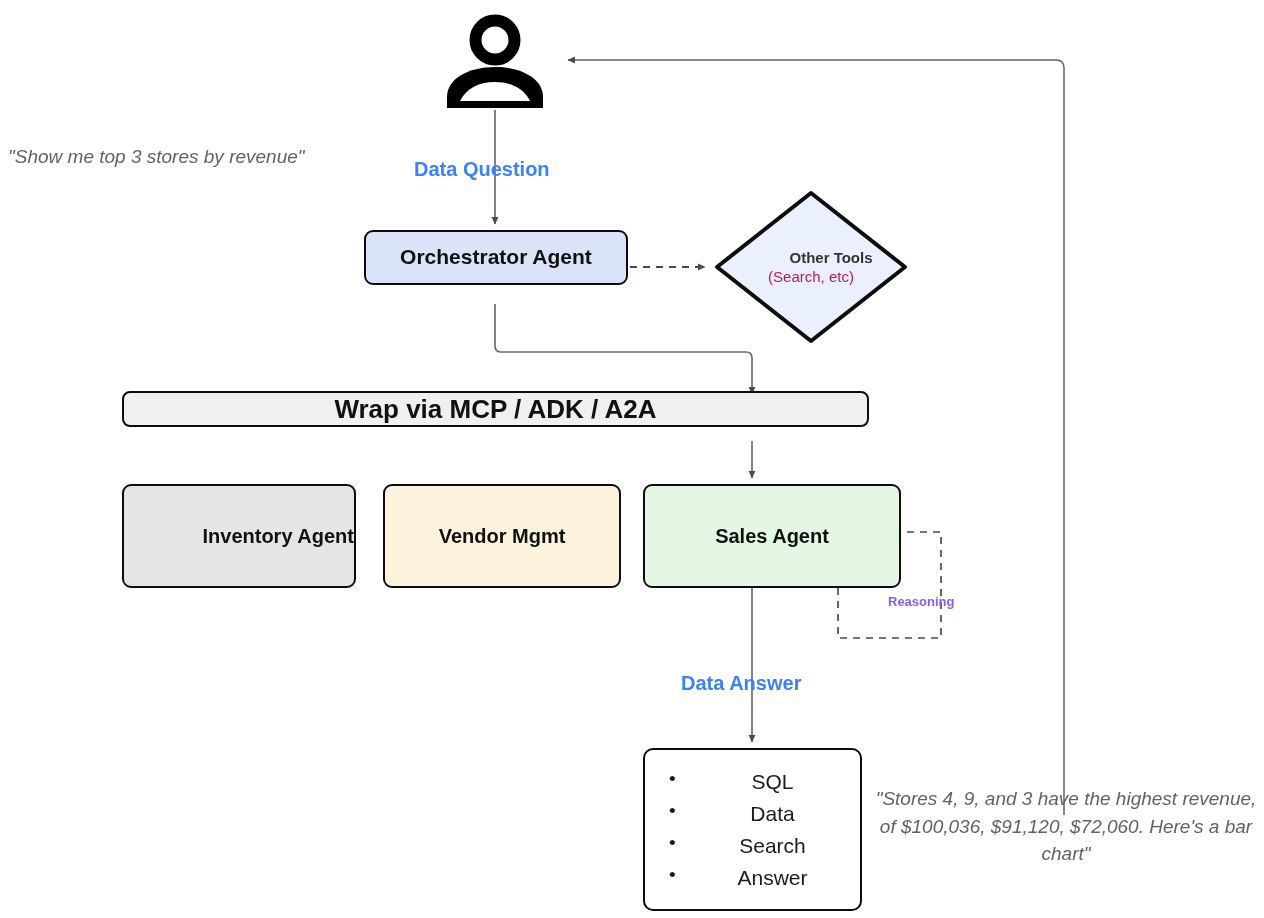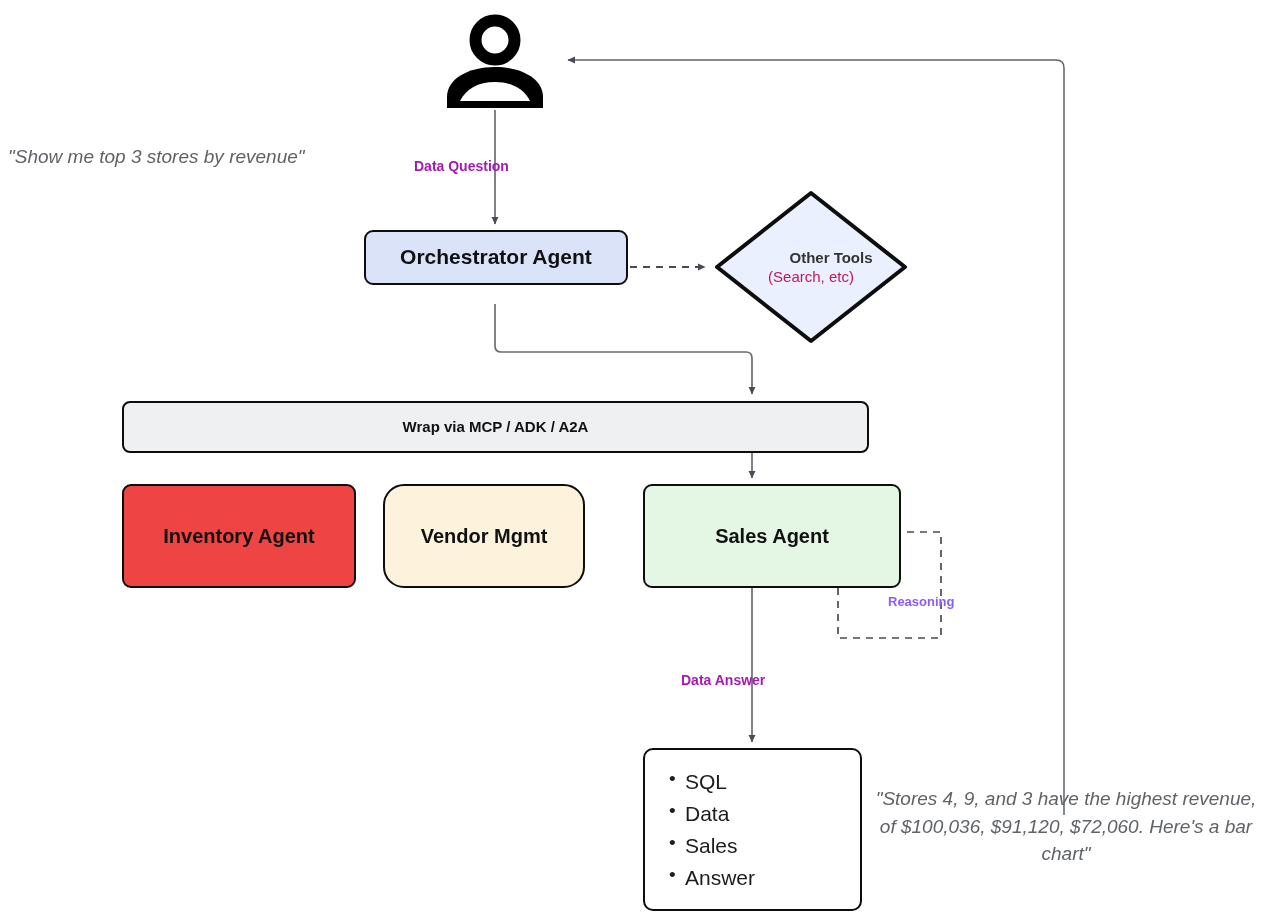--- a/index.html
+++ b/index.html
@@ -46,49 +46,49 @@
   }
 
   .node-orchestrator {
     left: 364px;  top: 230px;
     width: 264px; height: 55px;
     background: #dae3f8;
     font-size: 21px;
   }
 
   .node-wrap {
-    left: 122px;  top: 401px;
-    width: 747px; height: 52px;
+    left: 122px;  top: 391px;
+    width: 747px; height: 36px;
     background: #eef0f2;
     border-radius: 8px;
-    font-size: 15px;
+    font-size: 26px;
   }
 
   .node-agent {
     top: 484px;
     height: 104px;
     font-size: 20px;
   }
-  .node-inventory { left: 122px; width: 234px; background: #ef4444; }
-  .node-vendor    { left: 383px; width: 202px; background: #fdf3dd; border-radius: 21px; }
+  .node-inventory { left: 122px; width: 234px; background: #e5e5e5; justify-content: flex-end; }
+  .node-vendor    { left: 383px; width: 238px; background: #fdf3dd; }
   .node-sales     { left: 643px; width: 258px; background: #e4f7e4; }
 
   .node-output {
     left: 643px; top: 748px;
     width: 219px; height: 163px;
     background: #ffffff;
     border-radius: 10px;
     display: block;
     font-weight: normal;
   }
   .out-list {
     margin: 0;
     padding: 16px 0 0 24px;
     list-style: none;
-    text-align: left;
+    text-align: center;
     font-size: 21px;
     color: #1c1c1c;
     font-weight: normal;
     line-height: 1.52;
   }
   .out-list li { position: relative; padding-left: 16px; }
   .out-list li::before {
     content: "\2022";
     position: absolute;
     left: 0;
@@ -125,22 +125,22 @@
   .person-icon {
     position: absolute;
     left: 440px; top: 5px;
     width: 112px; height: 108px;
   }
 
   
   .flow-label {
     position: absolute;
     font-weight: bold;
-    font-size: 14px;
-    color: #a21caf;
+    font-size: 20px;
+    color: #3b82f6;
     white-space: nowrap;
   }
   .label-data-question { left: 414px; top: 158px; }
   .label-data-answer   { left: 681px; top: 672px; }
   .label-reasoning {
     left: 888px; top: 594px;
     font-size: 13px;
     color: #8b5cf6;
   }
 
@@ -237,18 +237,18 @@
   </div>
 
   <div class="node node-agent node-sales">
     <span>Sales Agent</span>
   </div>
 
   <div class="node node-output">
     <ul class="out-list" id="output-list">
         <li>SQL</li>
         <li>Data</li>
-        <li>Sales</li>
+        <li>Search</li>
         <li>Answer</li>
       </ul>
   </div>
 
 </div>
 
 </body></html>

